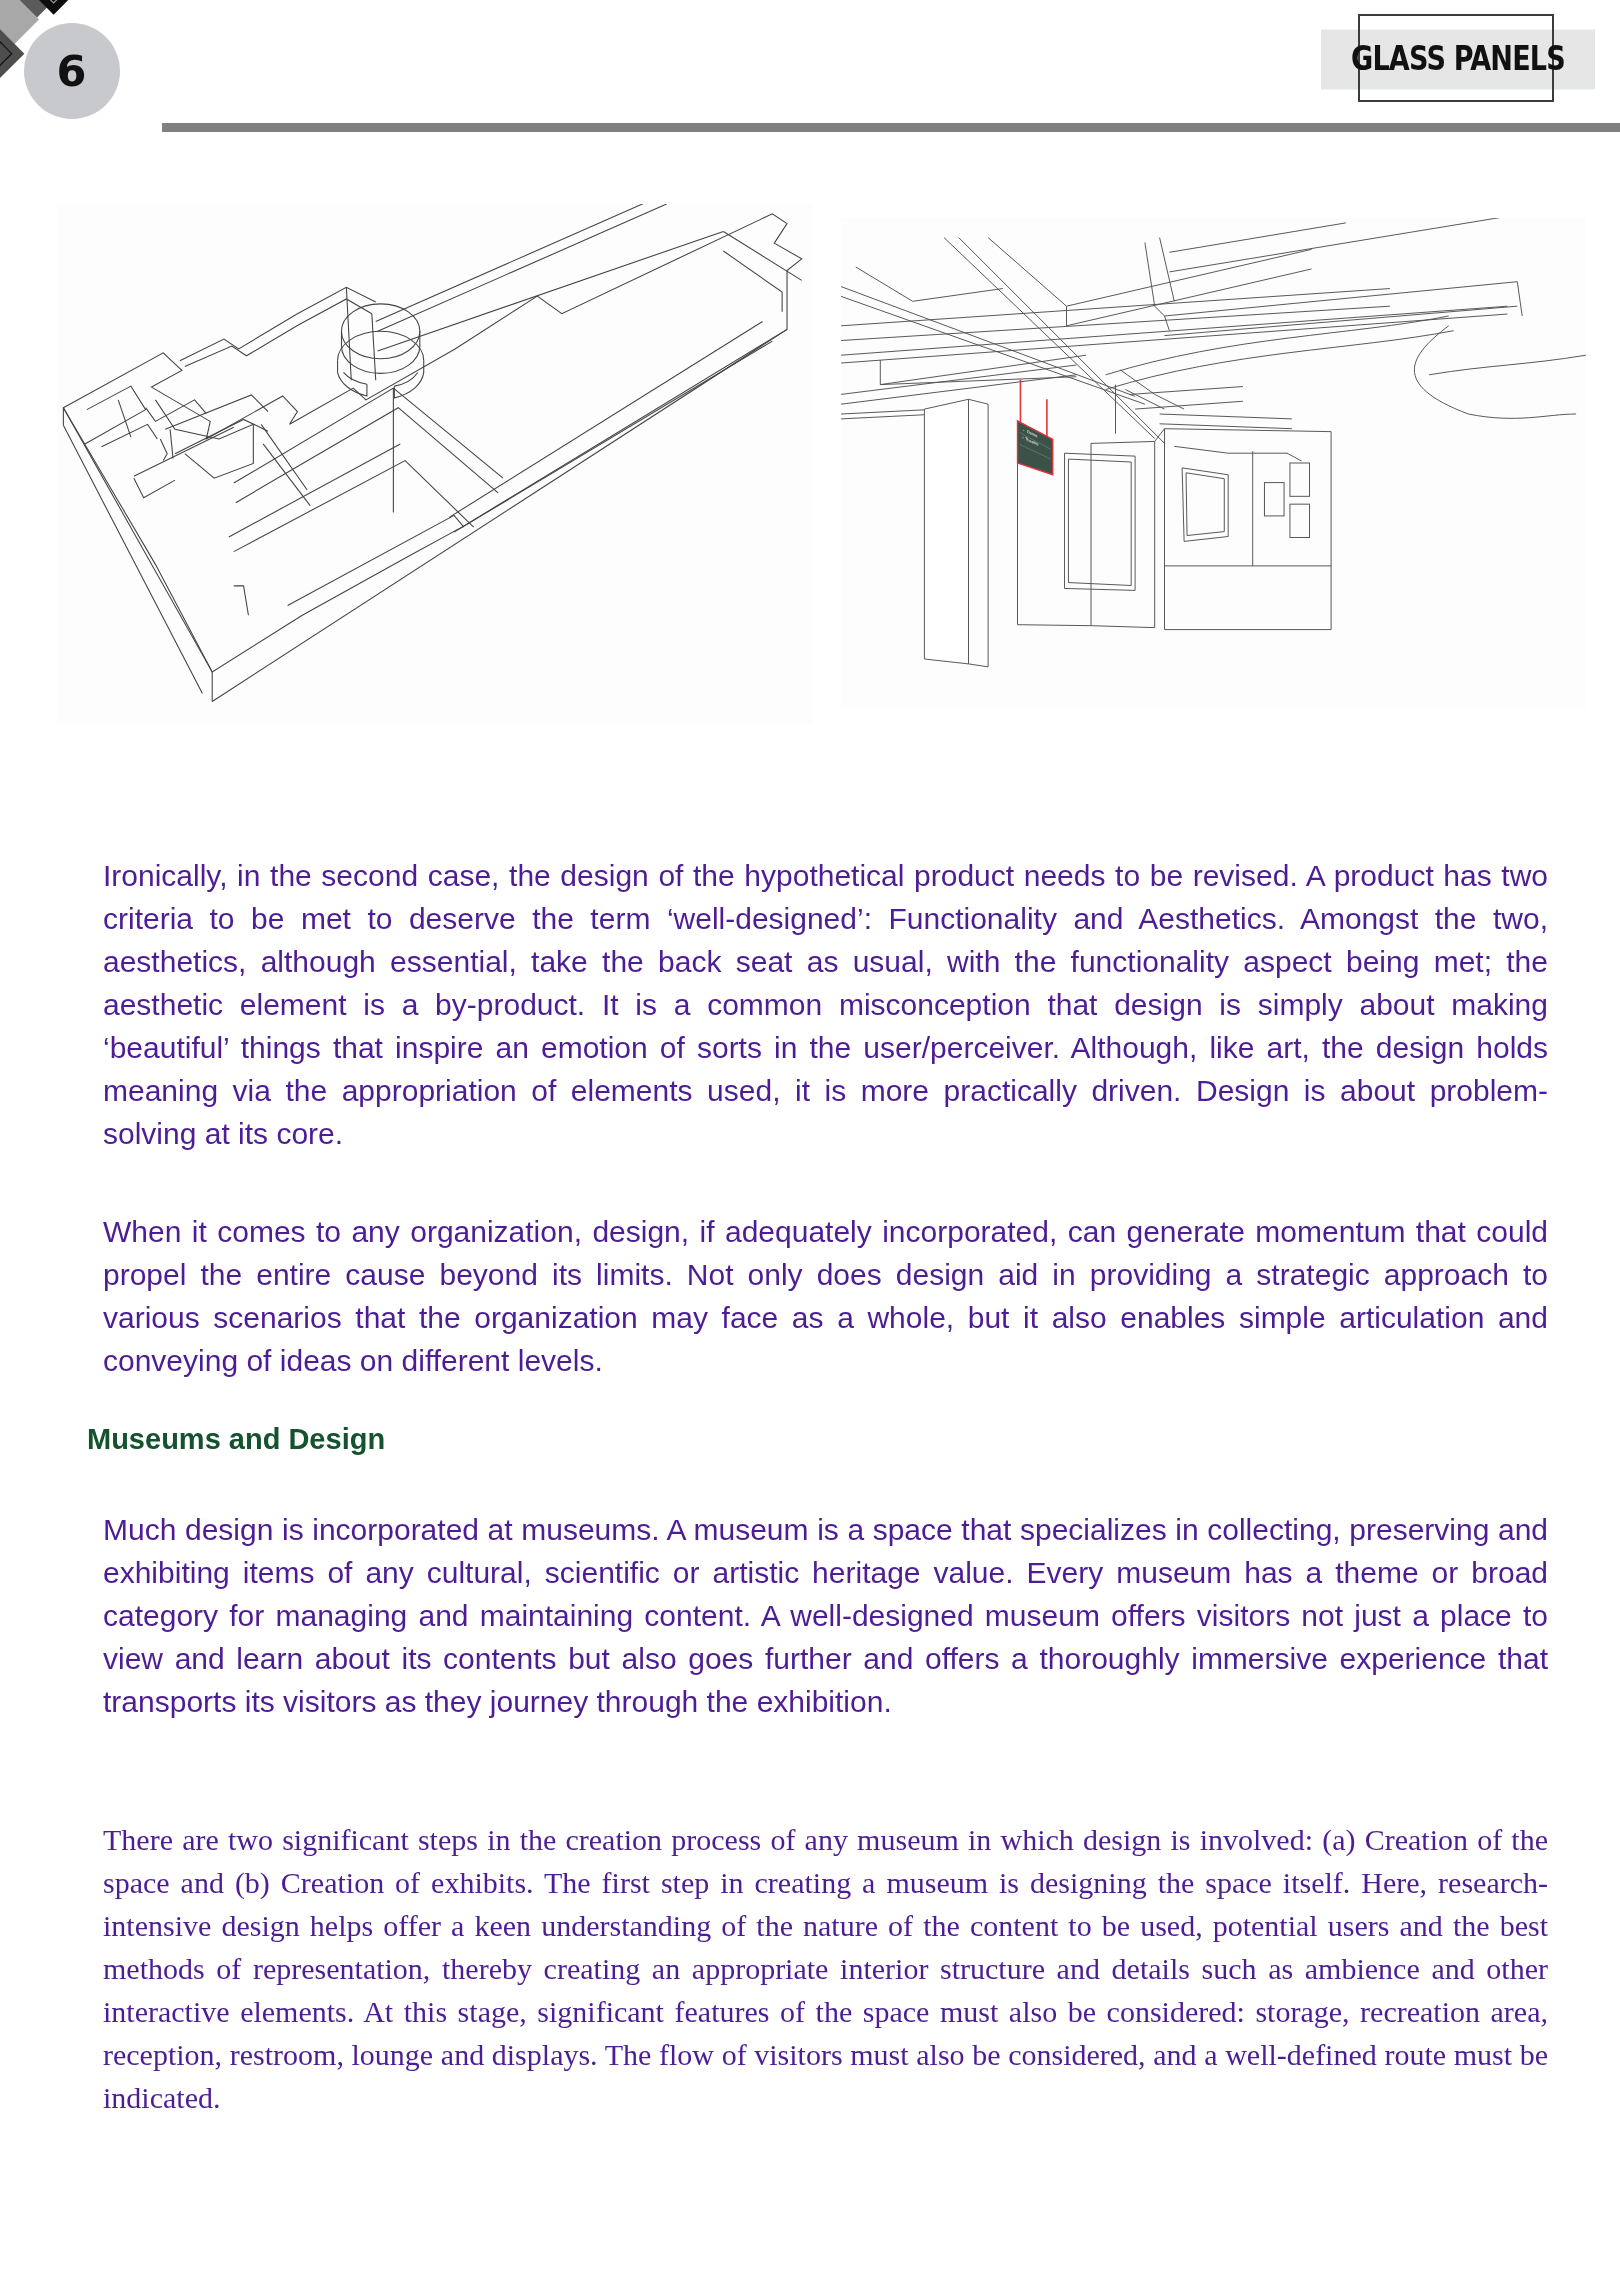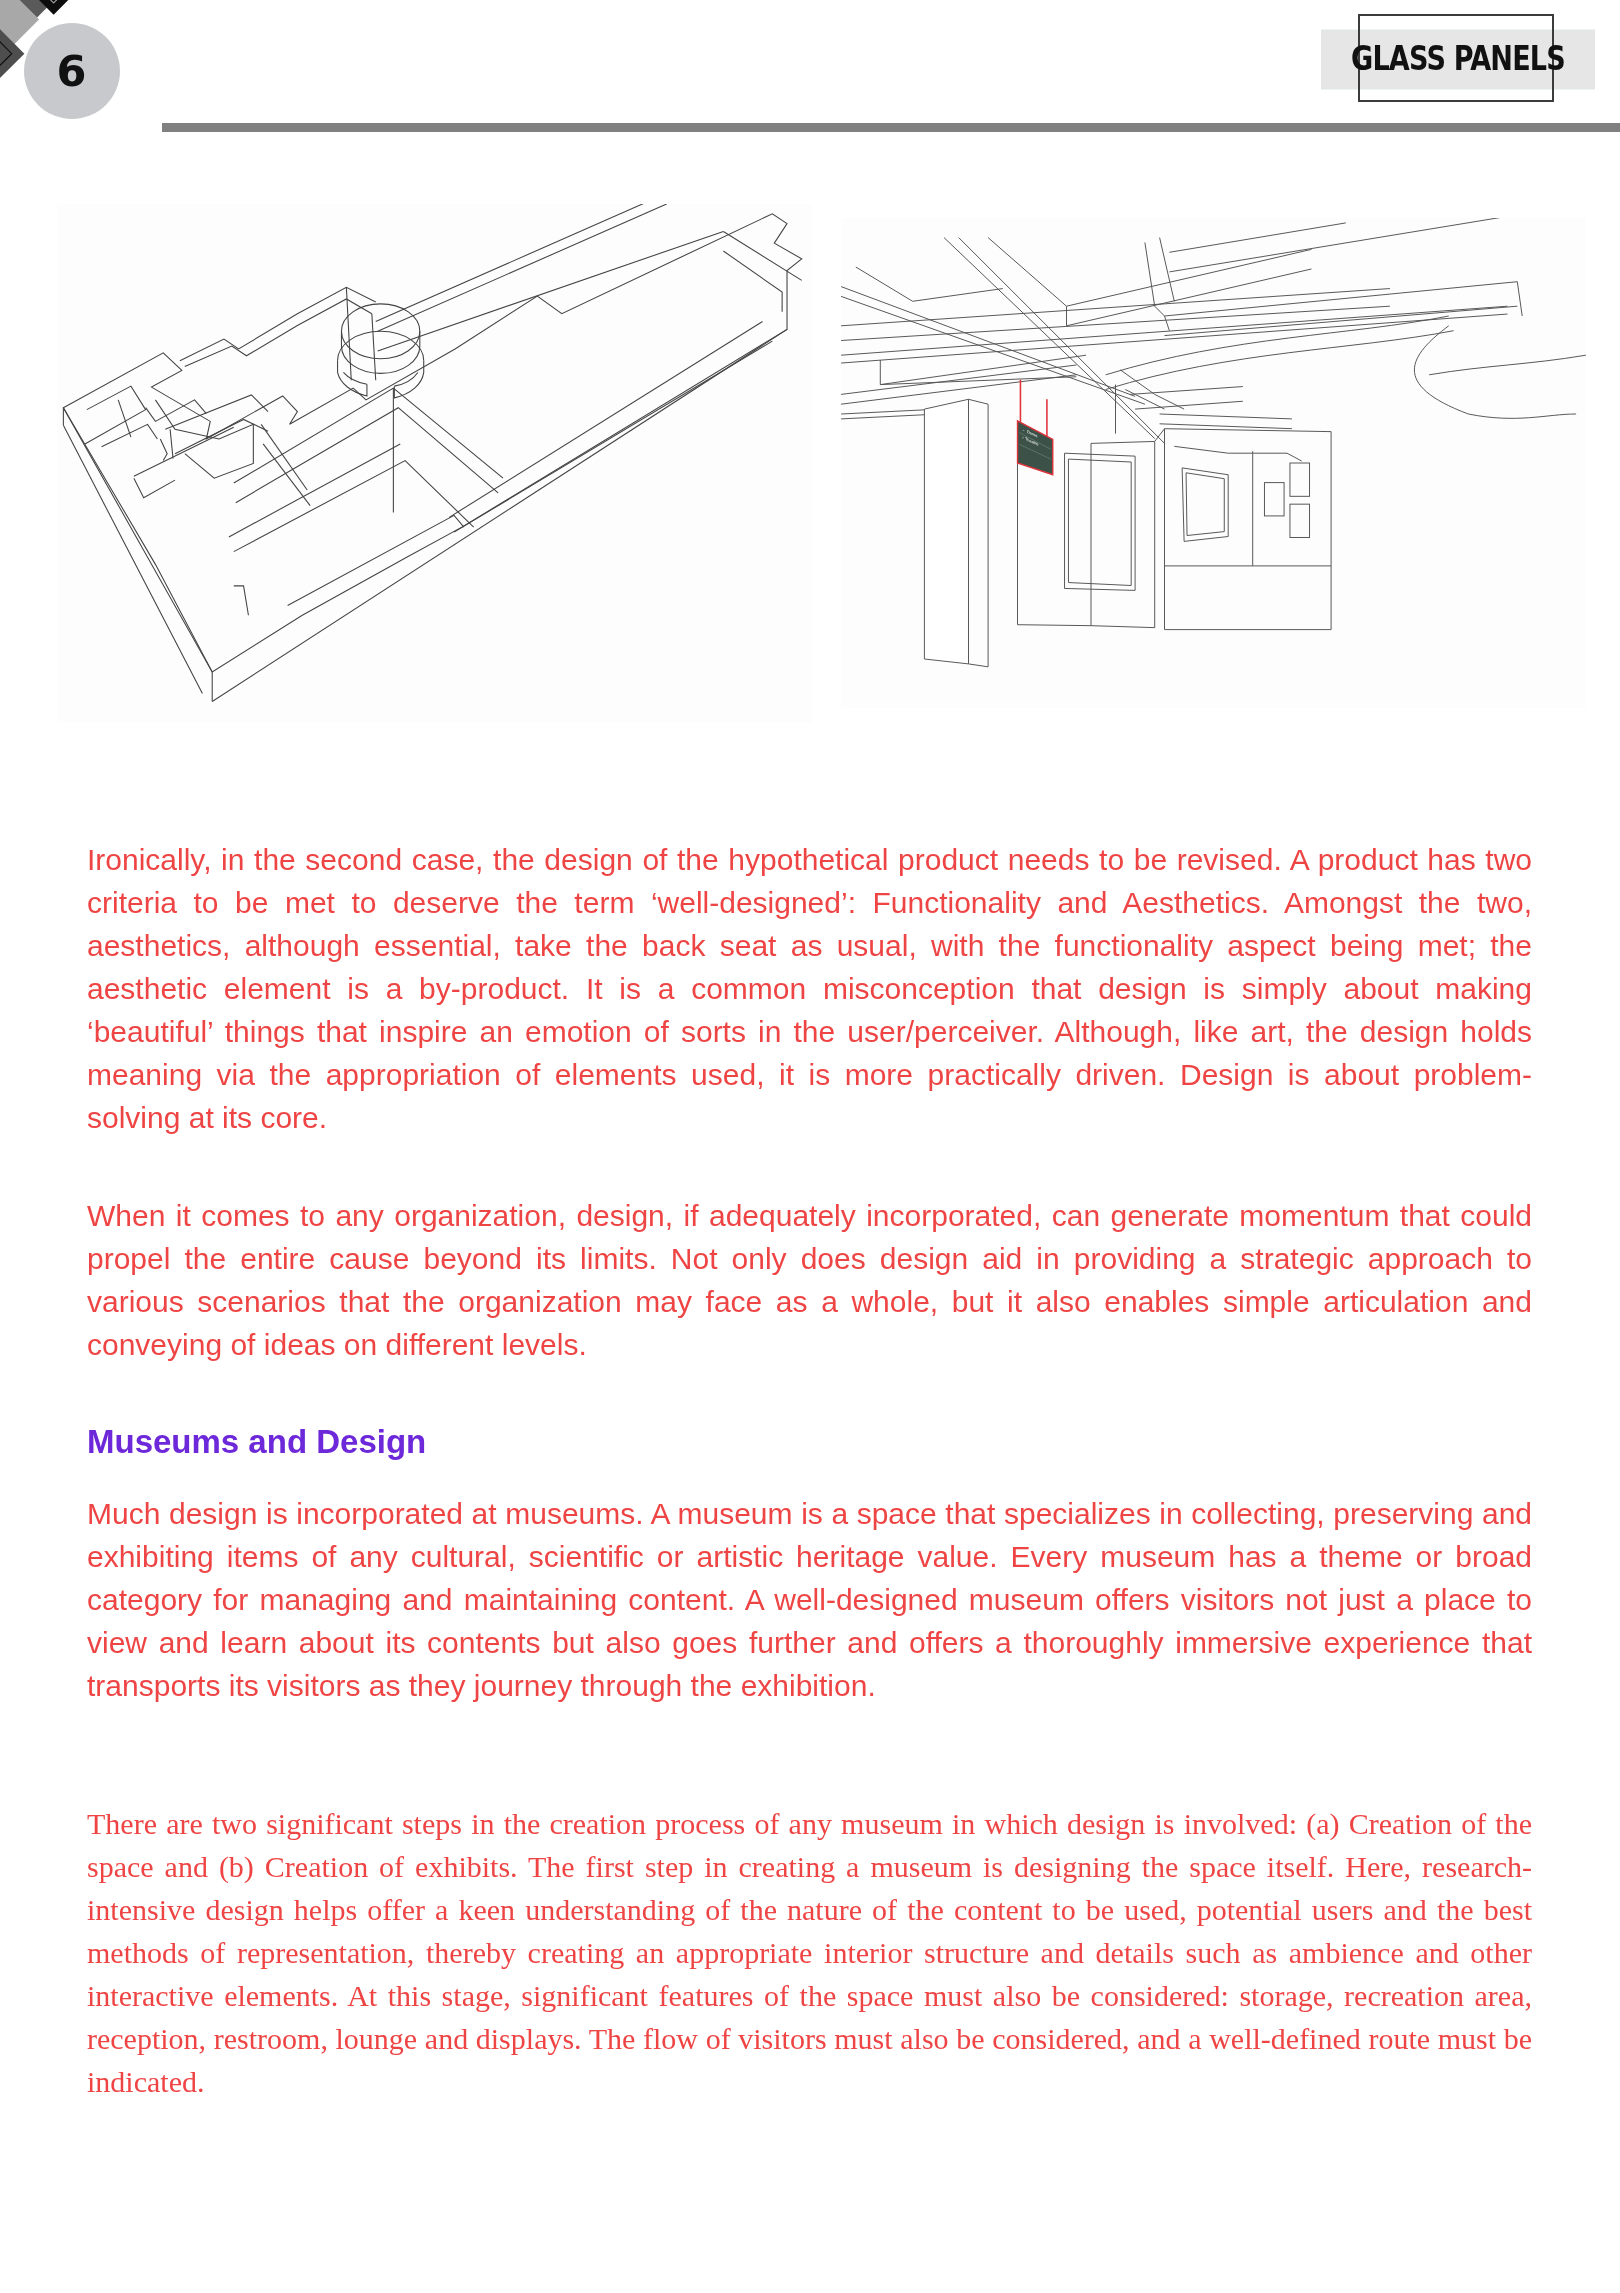--- a/index.html
+++ b/index.html
@@ -20,24 +20,24 @@
   .section-tag-text { position: absolute; left: 1321px; top: 29px; width: 274px; height: 59px;
                       display: flex; align-items: center; justify-content: center;
                       font-family: "DejaVu Sans", sans-serif; font-weight: bold; font-size: 33px;
                       letter-spacing: -1px; transform: scaleX(0.82); color: #111; }
 
   .fig { position: absolute; background: #fdfdfd; }
   .fig-plan { left: 57px; top: 204px; width: 755px; height: 519px; }
   .fig-interior { left: 841px; top: 218px; width: 745px; height: 490px; }
 
   .body-text { position: absolute; left: 87px; width: 1445px; font-size: 30px; line-height: 43px;
-               text-align: justify; color: #ef4444; margin: 0; }
+               text-align: justify; color: #4c1d95; margin: 16px; }
   .p1 { top: 838px; }
   .p2 { top: 1194px; }
-  .heading { position: absolute; left: 87px; top: 1423px; font-size: 33px; font-weight: bold; margin: 0; color: #6d28d9; }
+  .heading { position: absolute; left: 87px; top: 1423px; font-size: 29px; font-weight: bold; margin: 0; color: #14532d; }
   .p3 { top: 1492px; }
   .p4 { top: 1802px; font-family: Liberation Serif, serif; }
 </style>
 </head>
 <body>
 
 <div class="corner-deco">
   <svg width="78" height="78" viewBox="0 0 80 80">
     <polygon points="-20,20 10,-10 40,20 10,50" fill="#a8a8a8"></polygon>
     <polygon points="20,0 38,-18 56,0 38,18" fill="#5a5a5a"></polygon>

